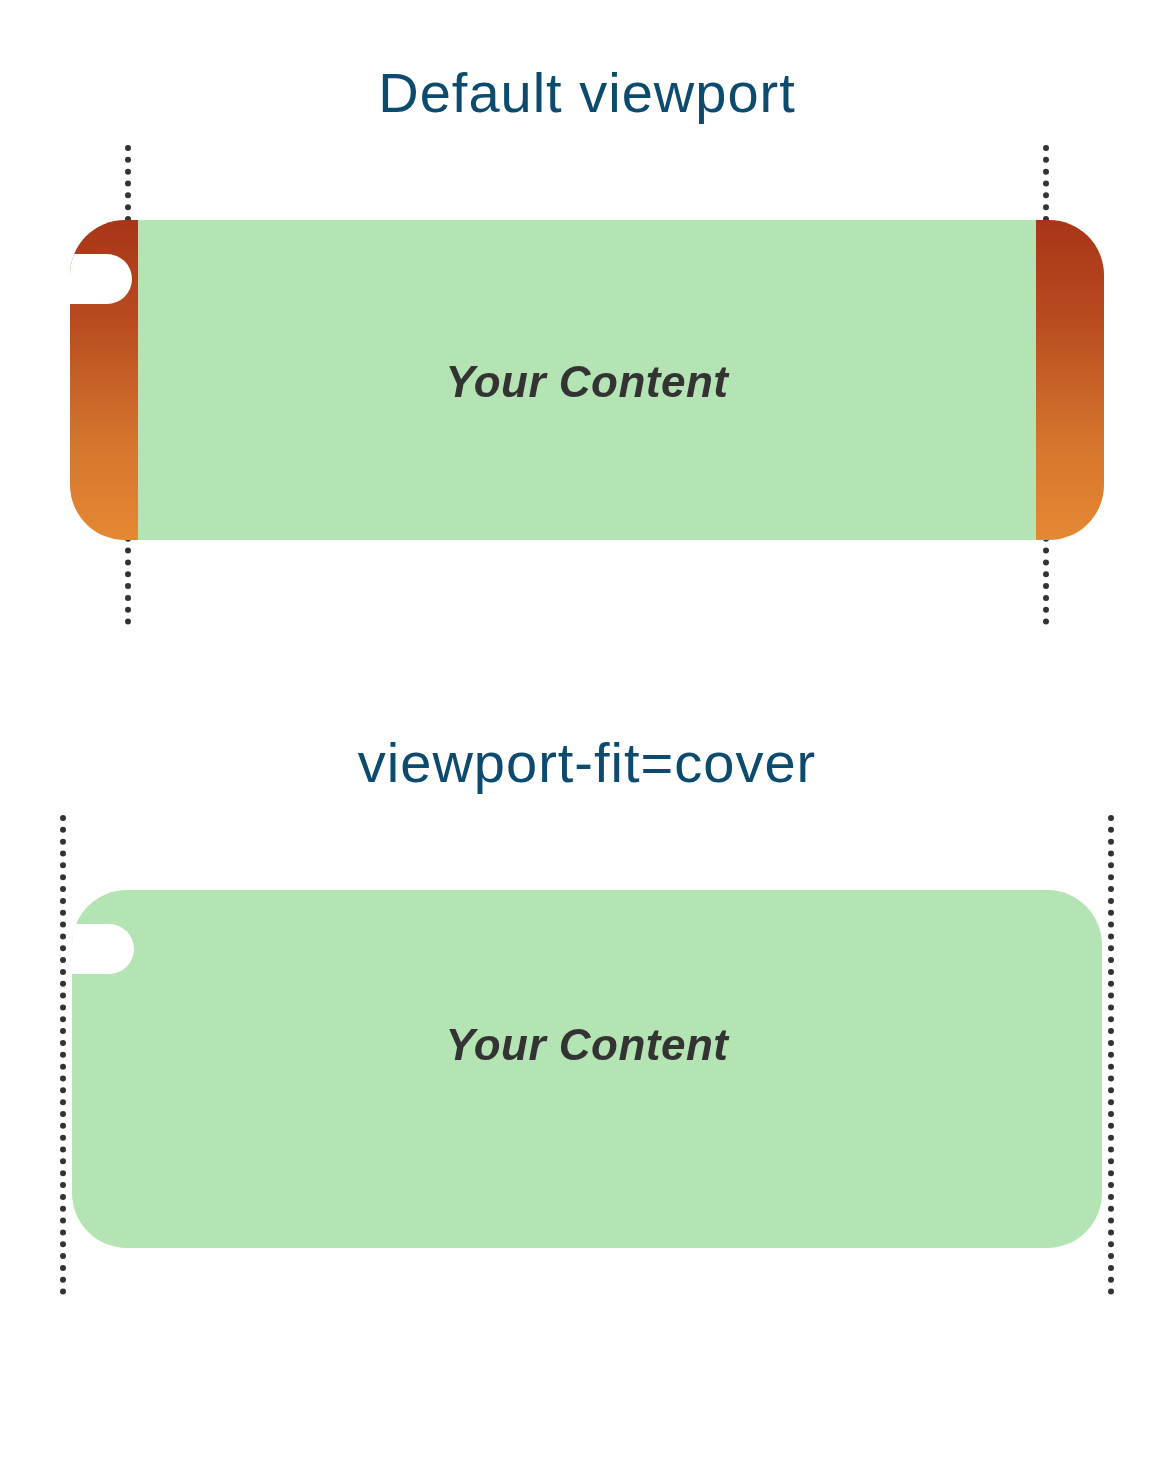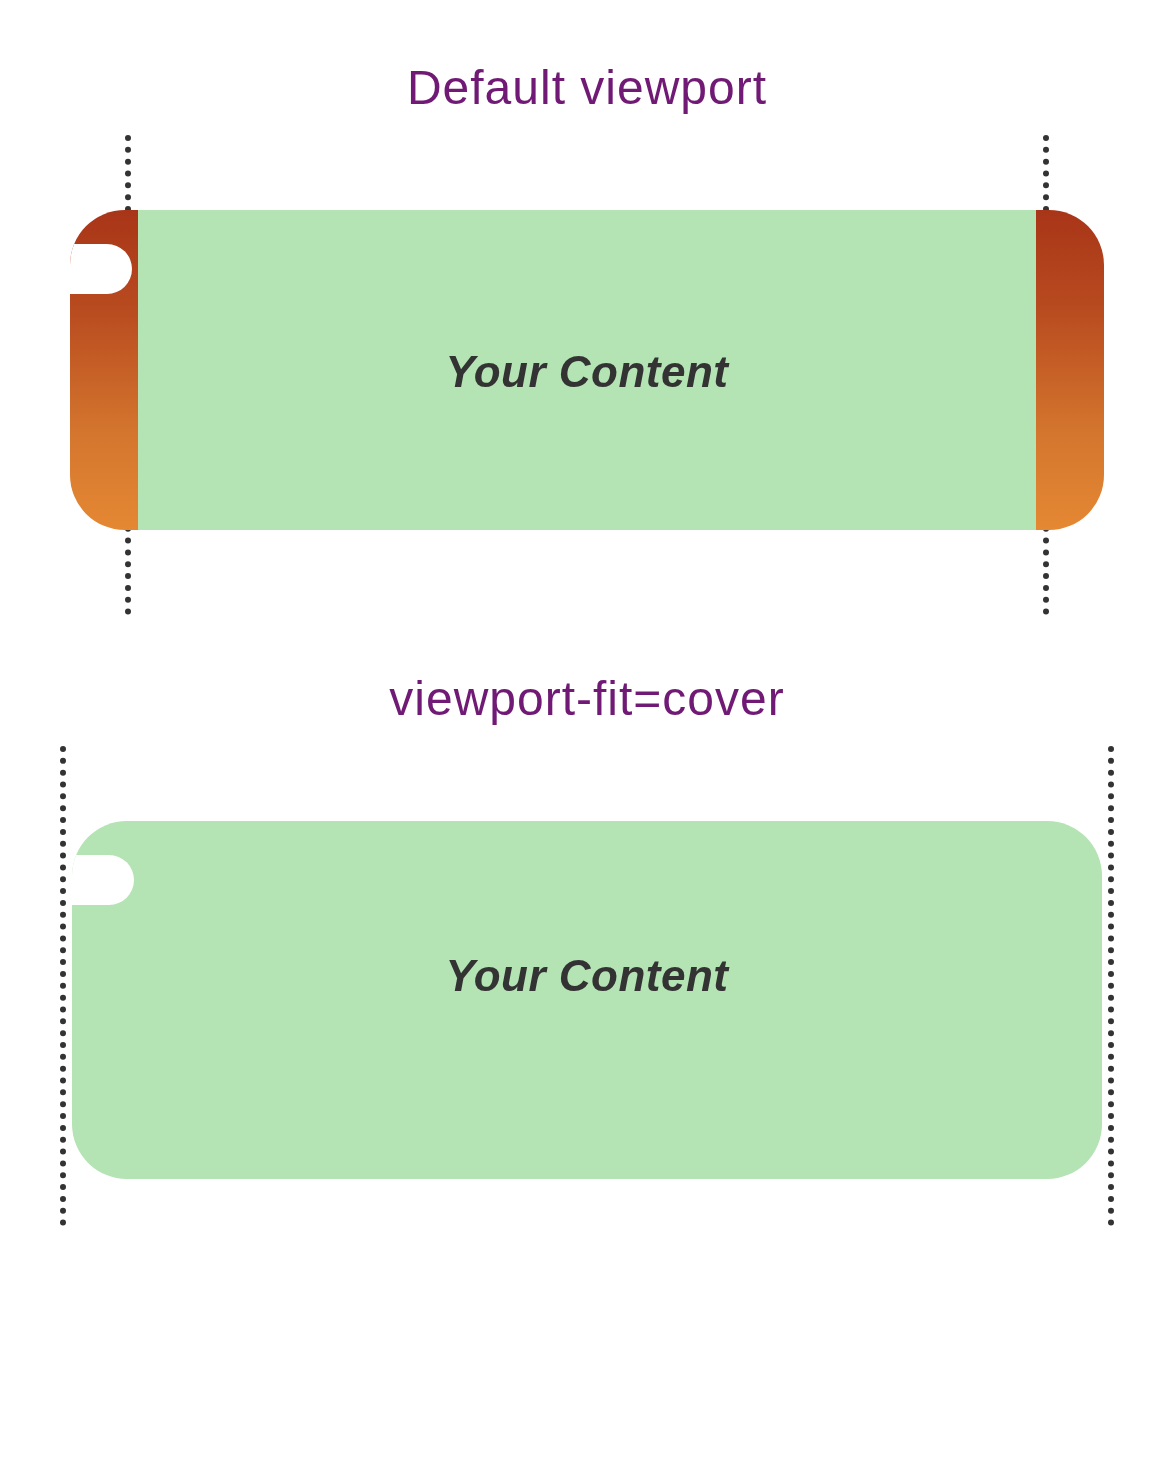--- a/index.html
+++ b/index.html
@@ -17,27 +17,27 @@
     .section {
       position: relative;
       width: 100%;
     }
     .section-1 {
       height: 550px;
       margin-top: 60px;
     }
     .section-2 {
       height: 550px;
-      margin-top: 61px;
+      margin-top: 120px;
     }
     .title {
       text-align: center;
-      font-size: 48px;
+      font-size: 56px;
       font-weight: 300;
-      color: #701a75;
+      color: #0c4a6e;
       letter-spacing: 1px;
       margin-bottom: 20px;
     }
     .diagram-area {
       position: relative;
       width: 100%;
       height: 480px;
       font-style: italic;
     }
     .dotted-line {

